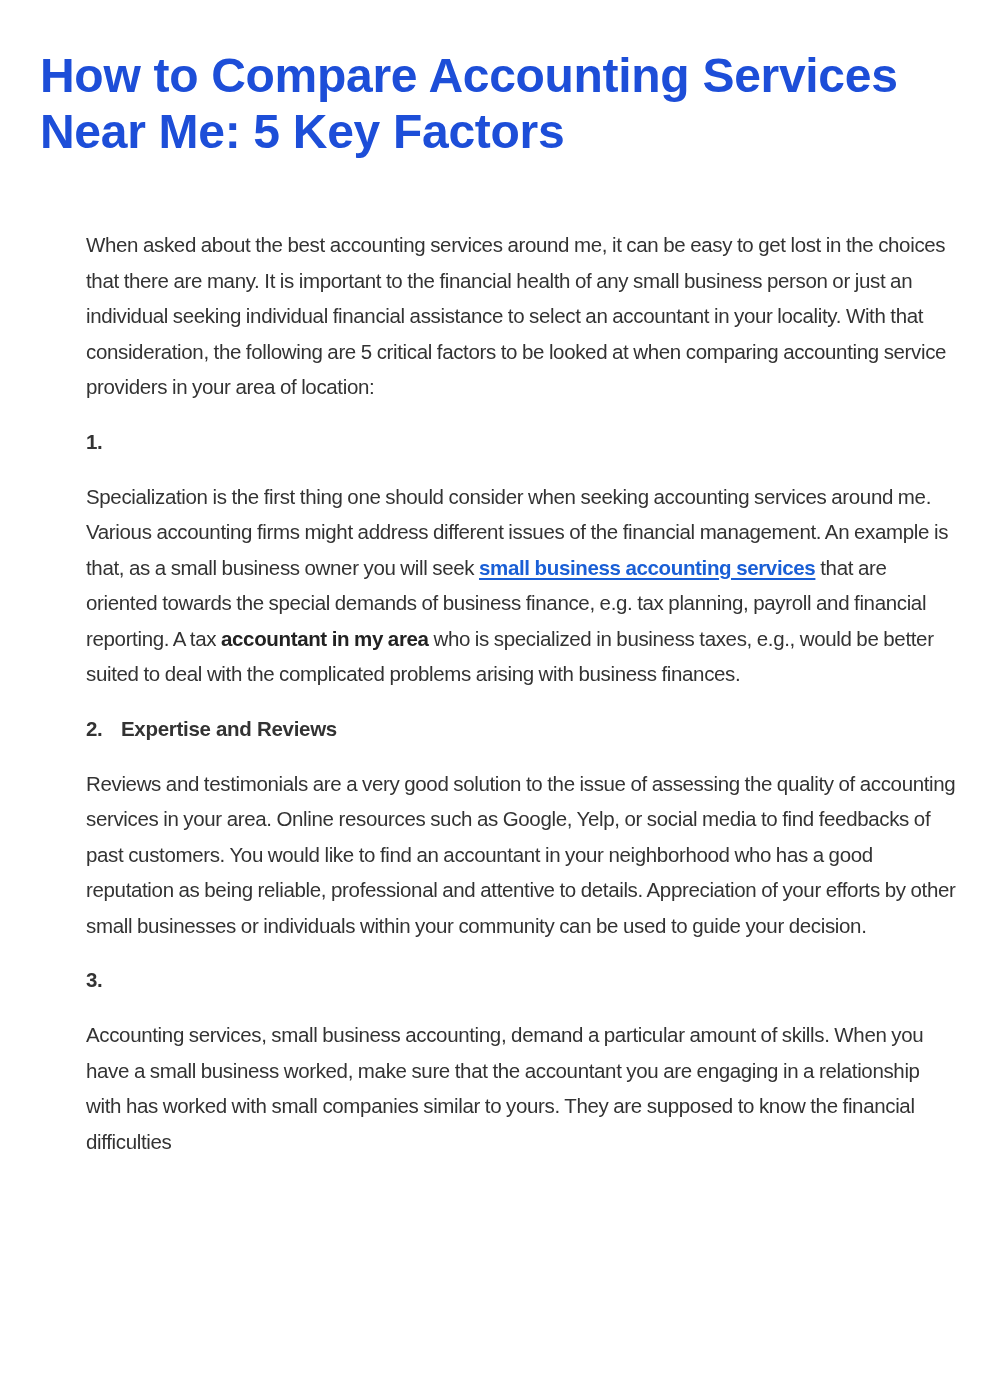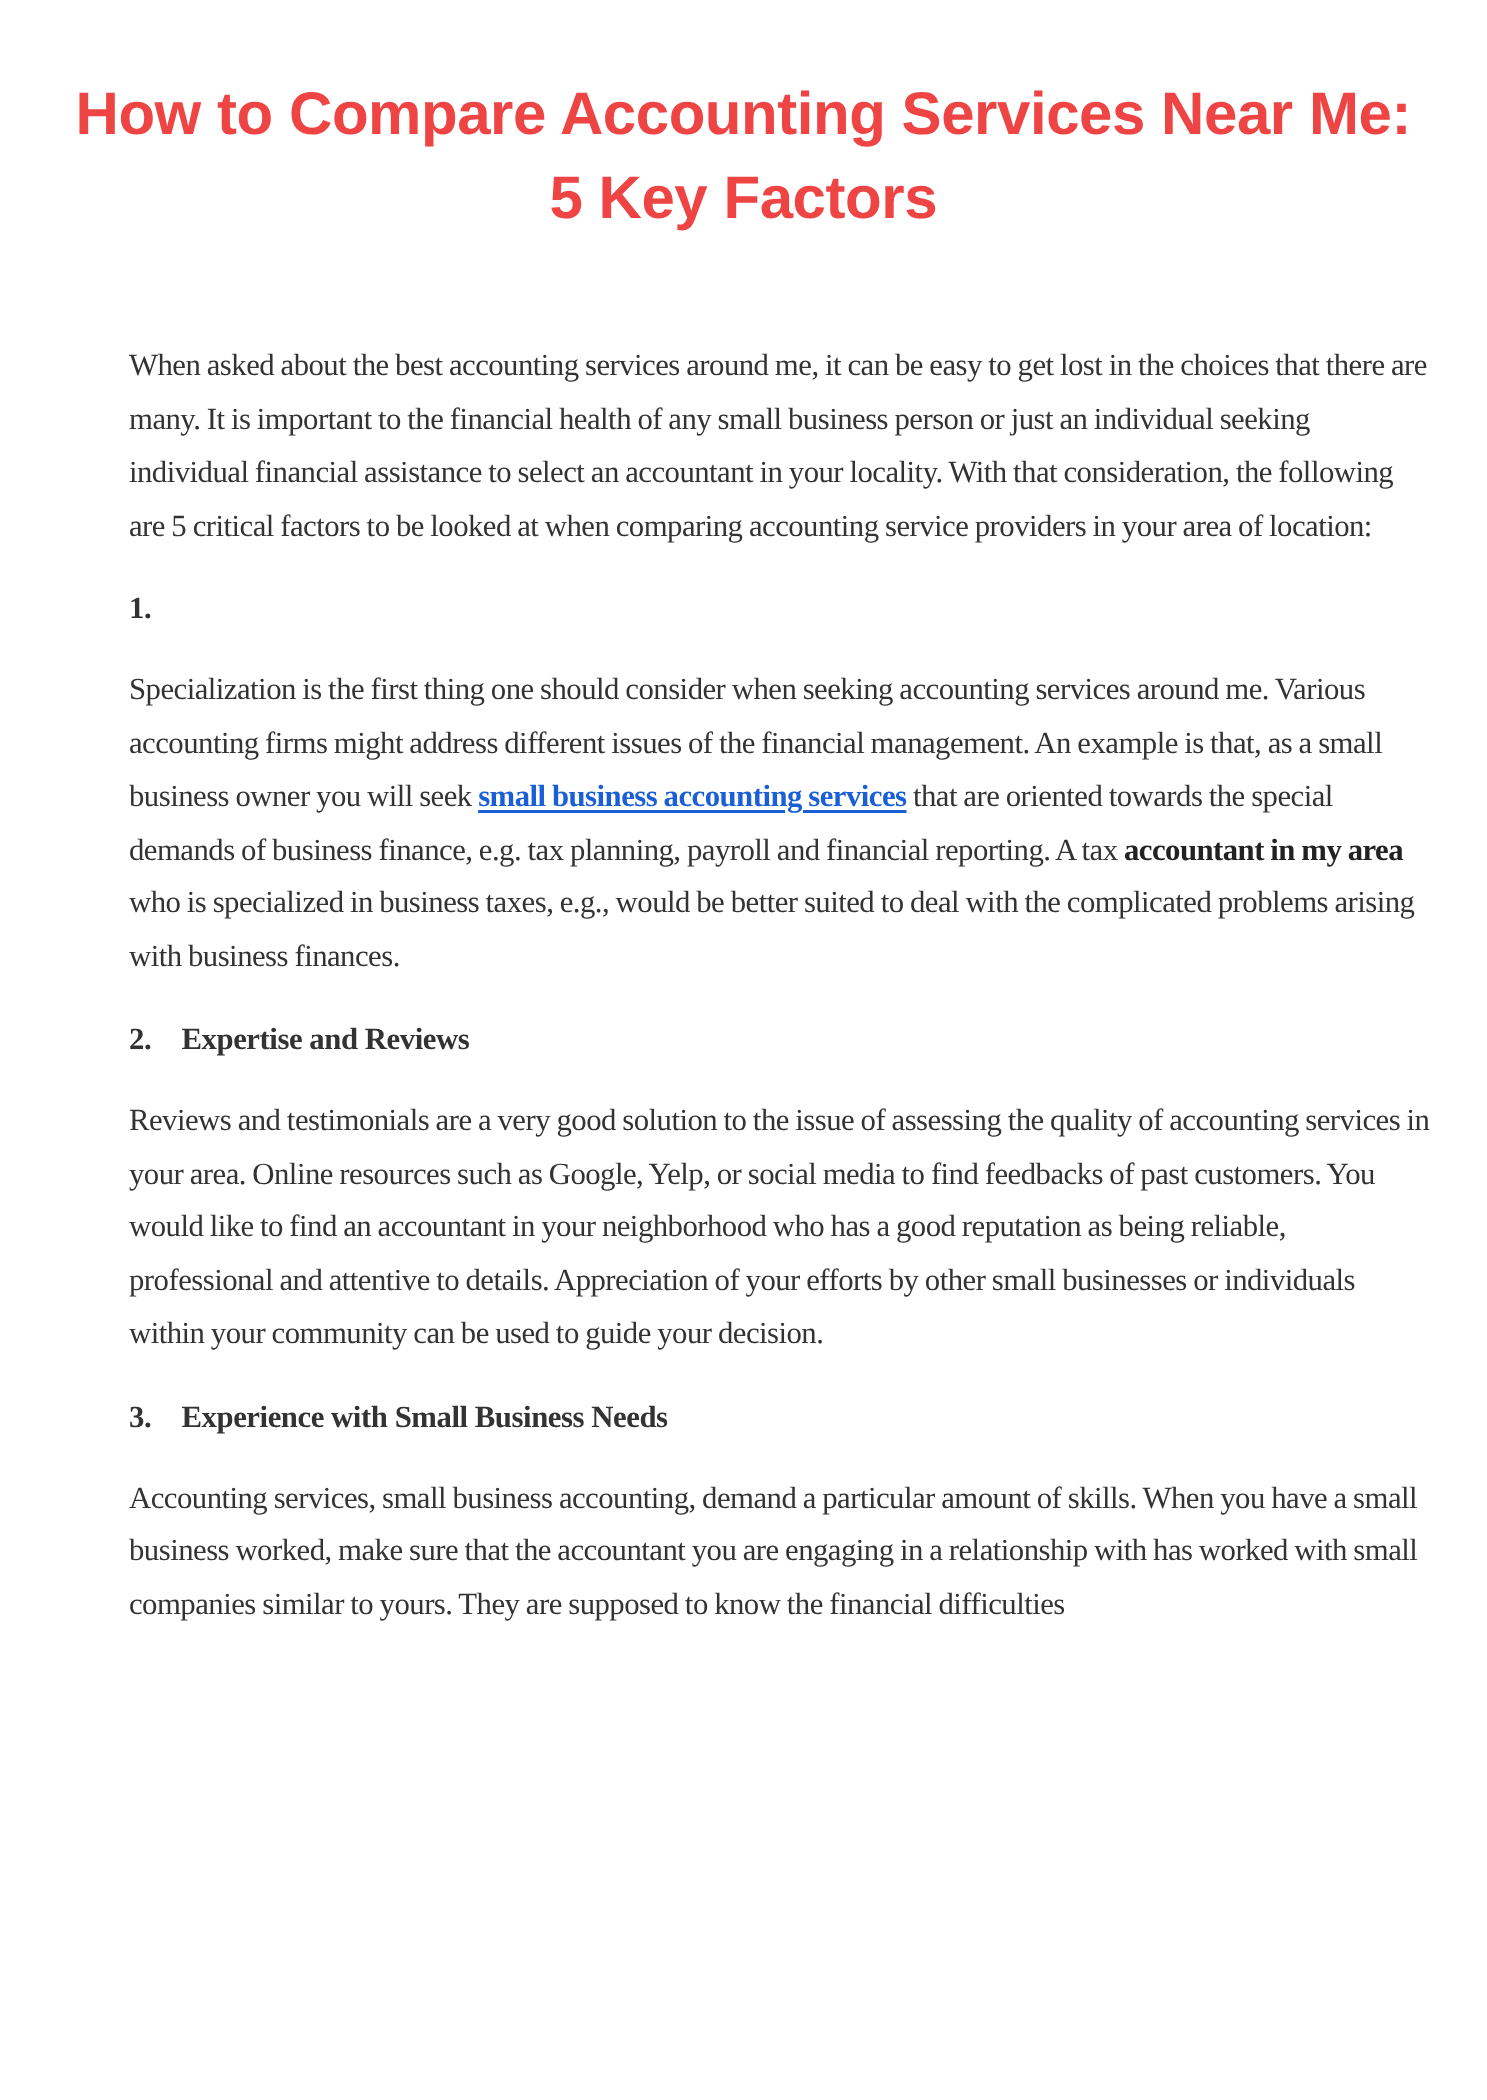--- a/index.html
+++ b/index.html
@@ -1,25 +1,25 @@
 <!DOCTYPE html>
 <html><head>
   <meta charset="utf-8">
   <style>
     html, body { margin: 0; padding: 0; background: #ffffff; }
     body { width: 991px; height: 1400px; overflow: hidden; position: relative; }
     .title {
       position: absolute; left: 40px; top: 48px; width: 911px;
-      text-align: center; font-family: "Liberation Sans", sans-serif;
-      font-weight: bold; font-size: 40px; line-height: 56px; color: #ef4444;
+      font-family: "Liberation Sans", sans-serif;
+      font-weight: bold; font-size: 48px; line-height: 56px; color: #1d4ed8;
       margin: 0; letter-spacing: -0.3px;
     }
     .content {
       position: absolute; left: 86px; top: 227px; width: 870px;
-      font-family: Liberation Serif, serif; color: #333333;
+      font-family: Liberation Sans, sans-serif; color: #333333;
     }
     .para {
       margin: 0; font-size: 20.5px; line-height: 35.5px; letter-spacing: -0.35px;
       word-spacing: -0.5px;
     }
     .heading {
       margin: 19px 0 19px 0; font-size: 20.5px; line-height: 36px;
       font-weight: bold; color: #333333; display: flex; letter-spacing: -0.3px;
     }
     .heading .num { width: 35px; flex: none; }
@@ -40,16 +40,15 @@
   <p class="para"><span>Specialization is the first thing one should consider when seeking accounting services around me. Various accounting firms might address different issues of the financial management. An example is that, as a small business owner you will seek </span><a class="link" href="#">small business accounting services</a><span> that are oriented towards the special demands of business finance, e.g. tax planning, payroll and financial reporting. A tax </span><b class="strong">accountant in my area</b><span> who is specialized in business taxes, e.g., would be better suited to deal with the complicated problems arising with business finances.</span></p>
 
   <div class="heading">
     <span class="num">2.</span>
     <span>Expertise and Reviews</span>
   </div>
   <p class="para">Reviews and testimonials are a very good solution to the issue of assessing the quality of accounting services in your area. Online resources such as Google, Yelp, or social media to find feedbacks of past customers. You would like to find an accountant in your neighborhood who has a good reputation as being reliable, professional and attentive to details. Appreciation of your efforts by other small businesses or individuals within your community can be used to guide your decision.</p>
 
   <div class="heading">
     <span class="num">3.</span>
-    <span>Experience with Small Business Needs</span>
   </div>
   <p class="para">Accounting services, small business accounting, demand a particular amount of skills. When you have a small business worked, make sure that the accountant you are engaging in a relationship with has worked with small companies similar to yours. They are supposed to know the financial difficulties</p>
 </div>
 
 </body></html>

